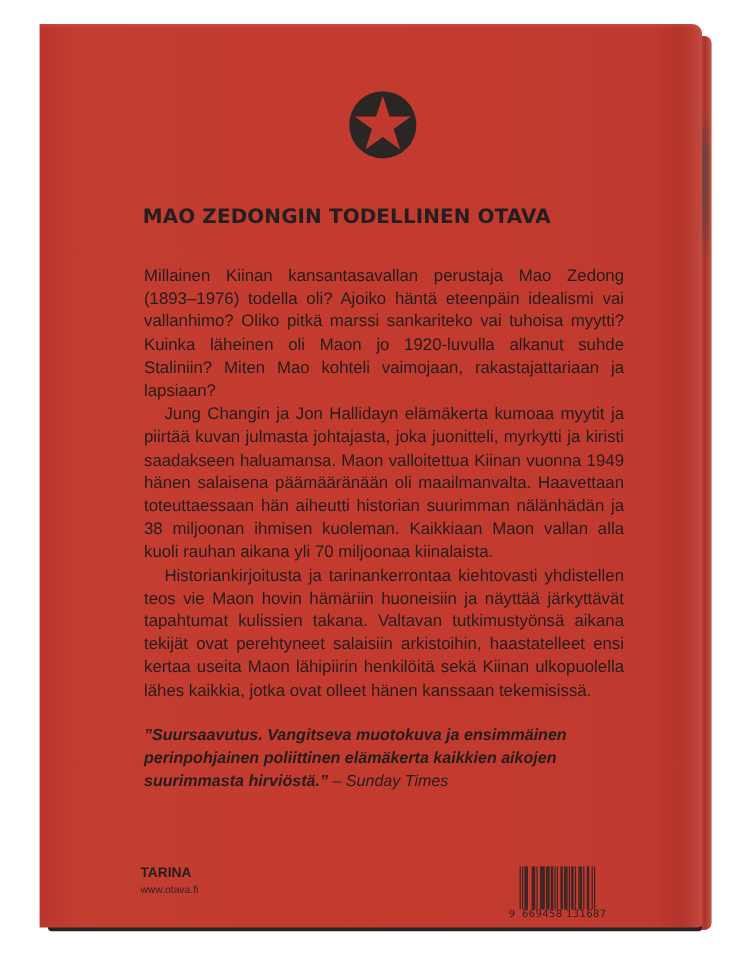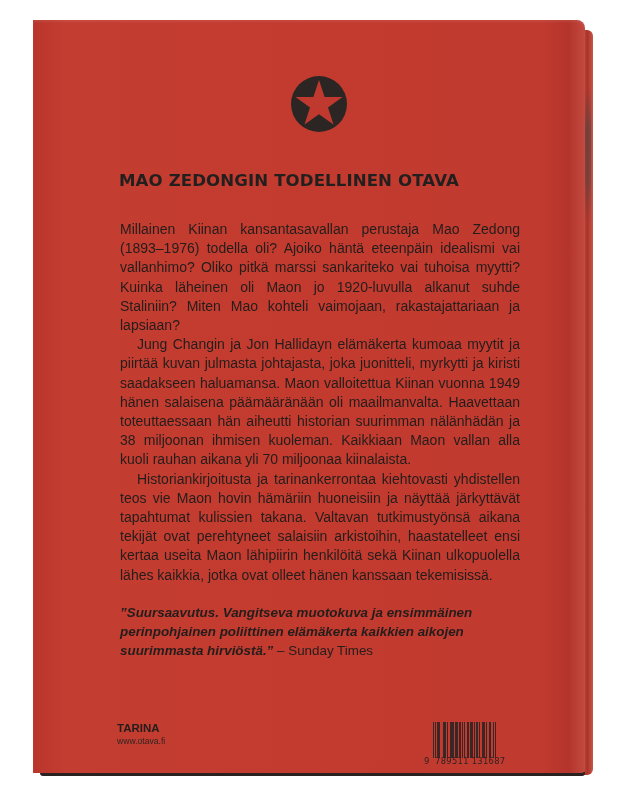--- a/index.html
+++ b/index.html
@@ -105,20 +105,21 @@
       color: #231d1c;
       font-size: 13.4px;
       line-height: 19.2px;
       margin: 0;
     }
     .quote .q-text {
       font-weight: bold;
       font-style: italic;
     }
     .quote .q-source {
+      font-style: italic;
     }
     .publisher {
       position: absolute;
       left: 117px;
       top: 722px;
       color: #231d1c;
     }
     .publisher .pub-name {
       font-weight: bold;
       font-size: 11.5px;
@@ -247,14 +248,14 @@
       <span style="width: 2.4px; background: transparent;"></span>
       <span style="width: 0.8px; background: rgb(58, 38, 36);"></span>
       <span style="width: 0.8px; background: transparent;"></span>
       <span style="width: 0.8px; background: rgb(58, 38, 36);"></span>
       <span style="width: 1.6px; background: transparent;"></span>
       <span style="width: 0.8px; background: rgb(58, 38, 36);"></span>
       <span style="width: 1.6px; background: transparent;"></span>
       <span style="width: 0.8px; background: rgb(58, 38, 36);"></span>
       <span style="width: 0.8px; background: transparent;"></span>
     </div>
-  <div class="digits"><span class="lead">9</span><span>789511 131687</span></div>
+  <div class="digits"><span class="lead">9</span><span>669458 131687</span></div>
 </div>
 
 </body></html>

